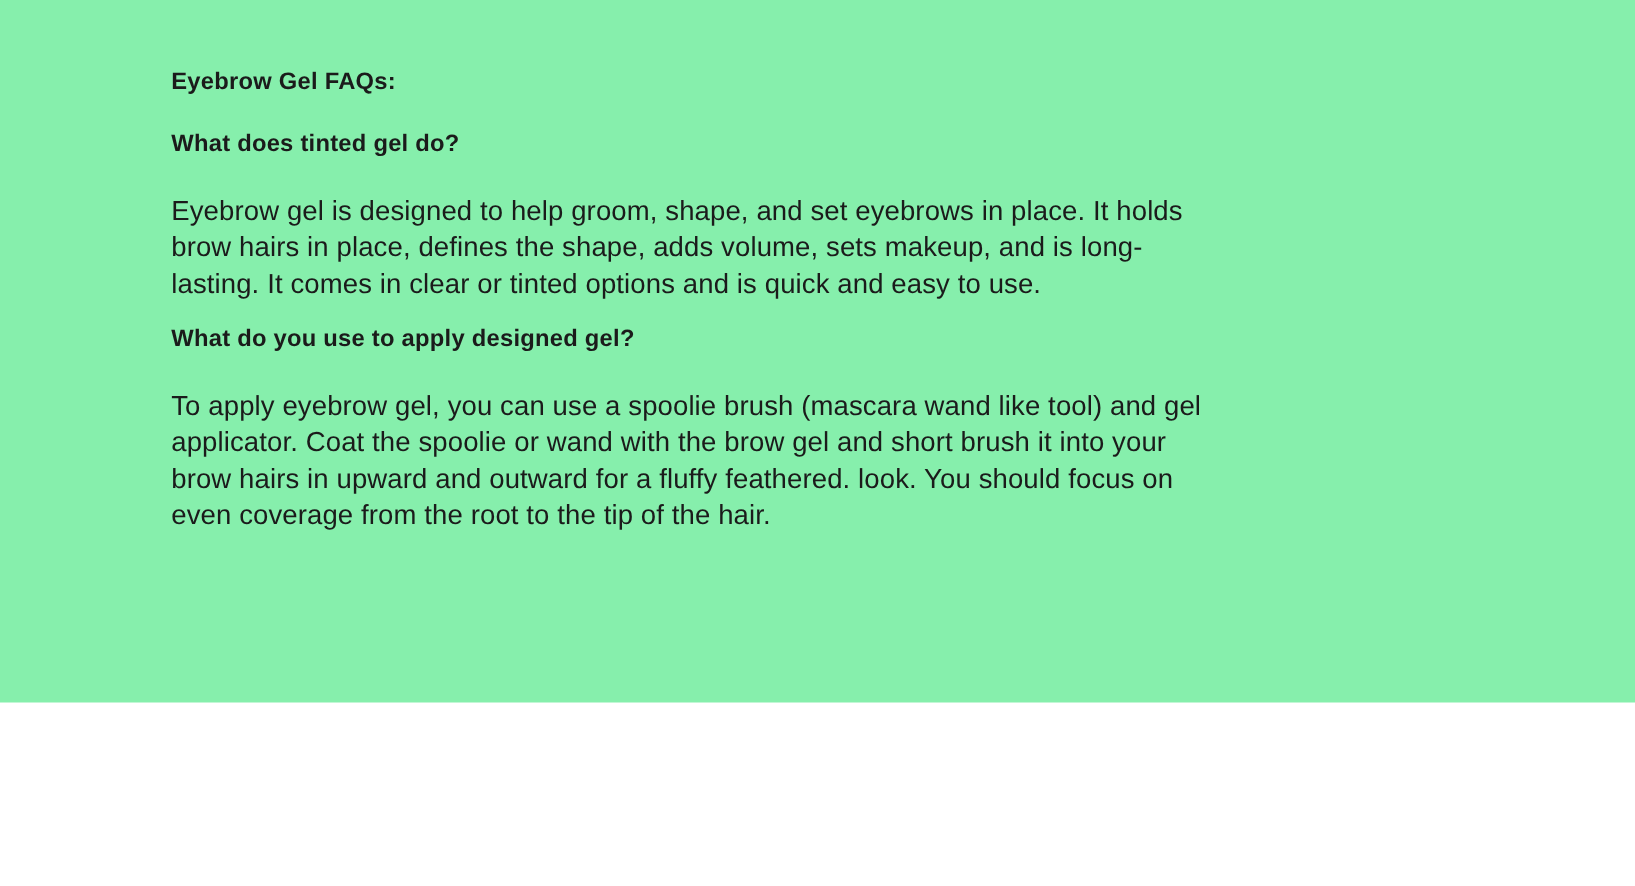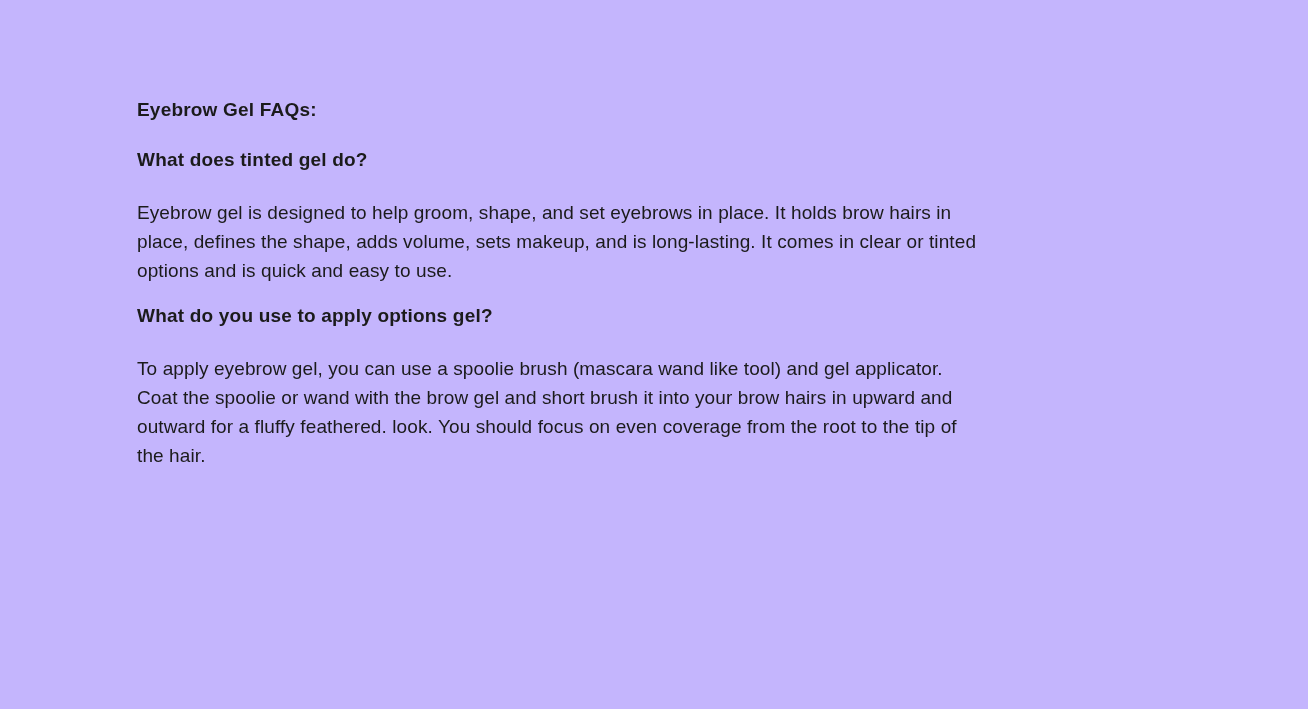--- a/index.html
+++ b/index.html
@@ -9,61 +9,61 @@
   }
   body {
     width: 1308px;
     height: 709px;
     overflow: hidden;
     font-family: "Liberation Sans", "DejaVu Sans", sans-serif;
     color: #1b1b1b;
   }
   .doc-page {
     box-sizing: border-box;
-    padding: 98px 0 0 137px;
+    padding: 54px 0 0 137px;
     width: 1308px;
-    height: 709px;
-    background: #c4b5fd;
+    height: 562px;
+    background: #86efac;
   }
   .doc-content {
     width: 845px;
   }
   .doc-title {
     font-size: 19px;
     font-weight: 700;
     line-height: 24px;
     letter-spacing: 0.2px;
     margin: 0 0 26px 0;
   }
   .faq-question {
     font-size: 19px;
     font-weight: 700;
     line-height: 24px;
     letter-spacing: 0.2px;
     margin: 0 0 26px 0;
   }
   .faq-paragraph {
-    font-size: 19px;
+    font-size: 22px;
     font-weight: 400;
     line-height: 29px;
     letter-spacing: 0.1px;
     margin: 0 0 19px 0;
   }
 </style>
 </head>
 <body>
 
 <div class="doc-page">
   <div class="doc-content">
 
     <h1 class="doc-title">Eyebrow Gel FAQs:</h1>
 
     <h2 class="faq-question">What does tinted gel do?</h2>
 
     <p class="faq-paragraph">Eyebrow gel is designed to help groom, shape, and set eyebrows in place. It holds brow hairs in place, defines the shape, adds volume, sets makeup, and is long-lasting. It comes in clear or tinted options and is quick and easy to use.</p>
 
-    <h2 class="faq-question">What do you use to apply options gel?</h2>
+    <h2 class="faq-question">What do you use to apply designed gel?</h2>
 
     <p class="faq-paragraph">To apply eyebrow gel, you can use a spoolie brush (mascara wand like tool) and gel applicator. Coat the spoolie or wand with the brow gel and short brush it into your brow hairs in upward and outward for a fluffy feathered. look. You should focus on even coverage from the root to the tip of the hair.</p>
 
 
   </div>
 </div>
 
 </body></html>

